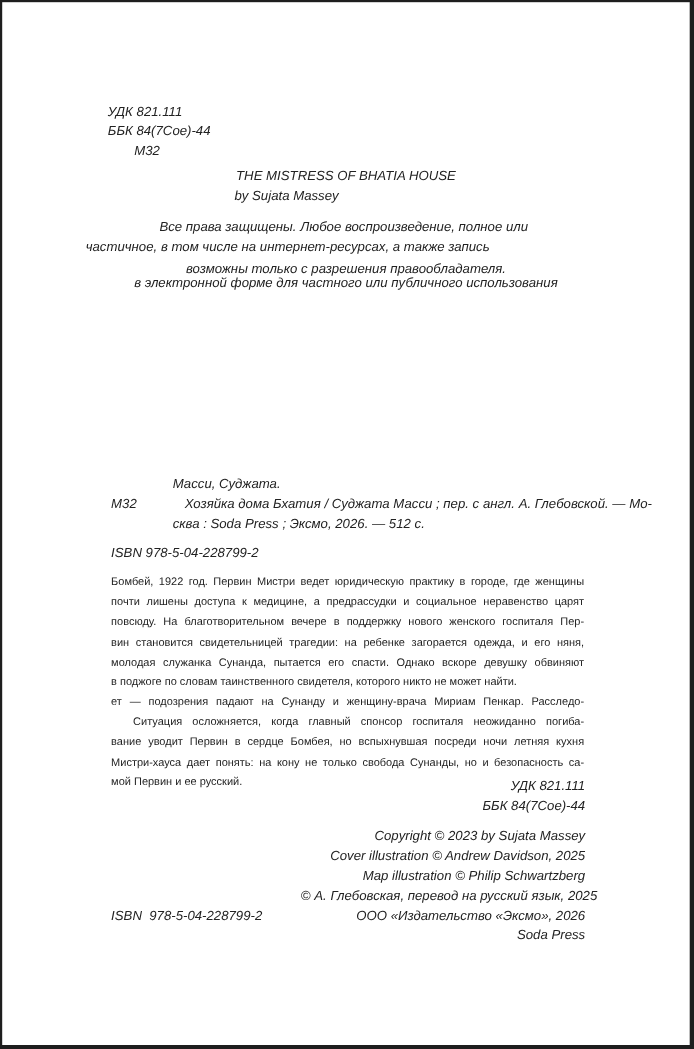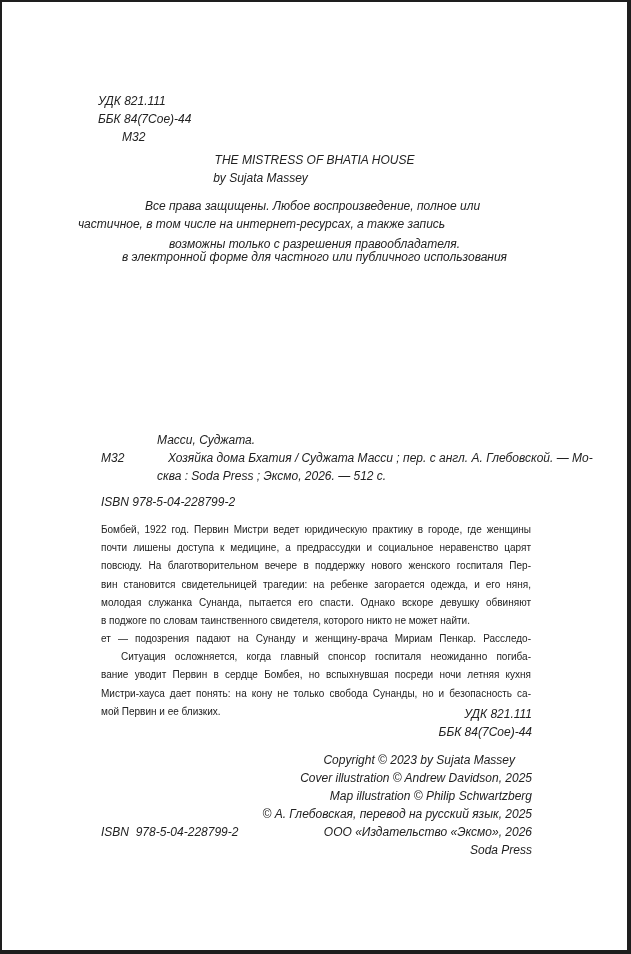--- a/index.html
+++ b/index.html
@@ -64,29 +64,29 @@
     <span class="line">повсюду. На благотворительном вечере в поддержку нового женского госпиталя Пер-</span>
     <span class="line">вин становится свидетельницей трагедии: на ребенке загорается одежда, и его няня,</span>
     <span class="line">молодая служанка Сунанда, пытается его спасти. Однако вскоре девушку обвиняют</span>
     <span class="line last">в поджоге по словам таинственного свидетеля, которого никто не может найти.</span>
   </div>
   <div class="para" style="top:628px;">
     <span class="line">ет — подозрения падают на Сунанду и женщину-врача Мириам Пенкар. Расследо-</span>
     <span class="line indent">Ситуация осложняется, когда главный спонсор госпиталя неожиданно погиба-</span>
     <span class="line">вание уводит Первин в сердце Бомбея, но вспыхнувшая посреди ночи летняя кухня</span>
     <span class="line">Мистри-хауса дает понять: на кону не только свобода Сунанды, но и безопасность са-</span>
-    <span class="line last">мой Первин и ее близких.</span>
+    <span class="line last">мой Первин и ее русский.</span>
   </div>
 
   <div class="abs right" style="right:95px; top:703px;">УДК 821.111</div>
   <div class="abs right" style="right:95px; top:721px;">ББК 84(7Сое)-44</div>
 
   <div>
-    <div class="abs right" style="right:112px; top:749px;">Copyright © 2023 by Sujata Massey</div>
+    <div class="abs right" style="right:95px; top:749px;">Copyright © 2023 by Sujata Massey</div>
     <div class="abs right" style="right:95px; top:767px;">Cover illustration © Andrew Davidson, 2025</div>
     <div class="abs right" style="right:95px; top:785px;">Map illustration © Philip Schwartzberg</div>
-    <div class="abs right" style="right:95px; top:803px;">© А. Глебовская, перевод на русский язык, 2025</div>
+    <div class="abs right" style="right:84px; top:803px;">© А. Глебовская, перевод на русский язык, 2025</div>
     <div class="abs right" style="right:95px; top:821px;">ООО «Издательство «Эксмо», 2026</div>
     <div class="abs right" style="right:95px; top:839px;">Soda Press</div>
   </div>
 
   <div class="abs" style="left:99px; top:821px; white-space:pre;">ISBN  978-5-04-228799-2</div>
 </div>
 
 </body></html>

